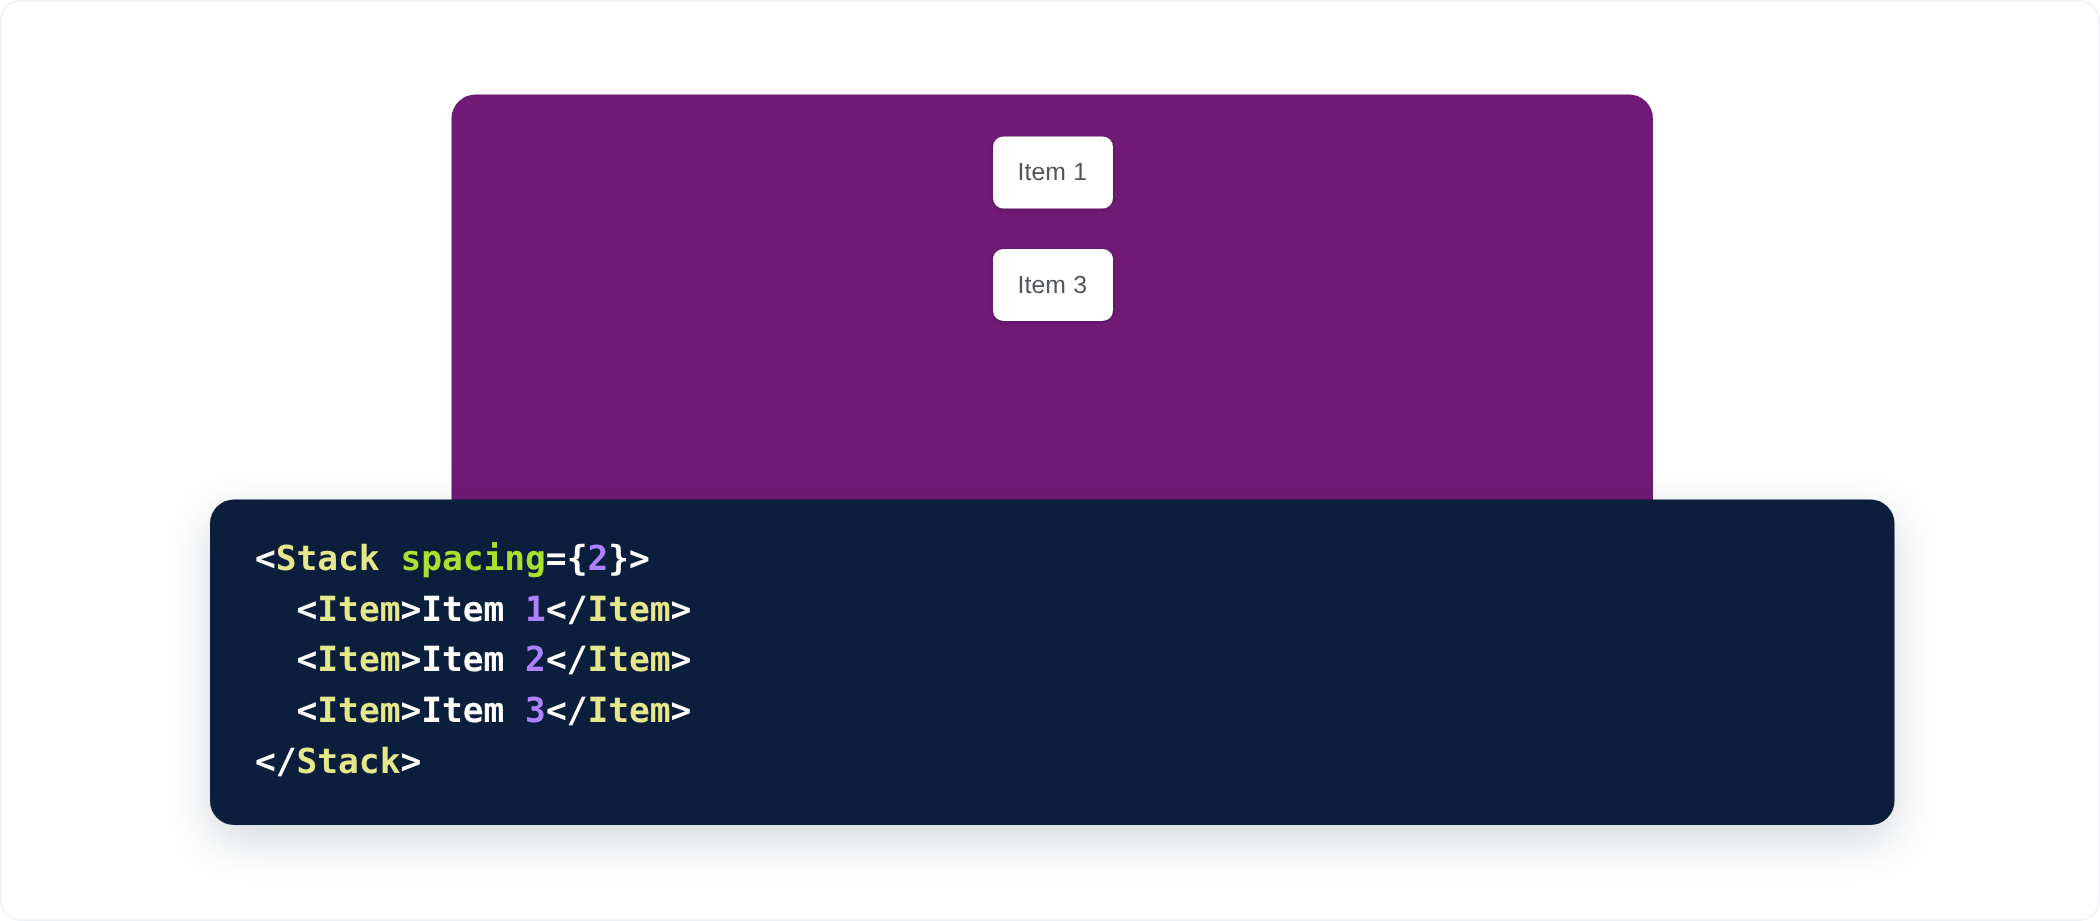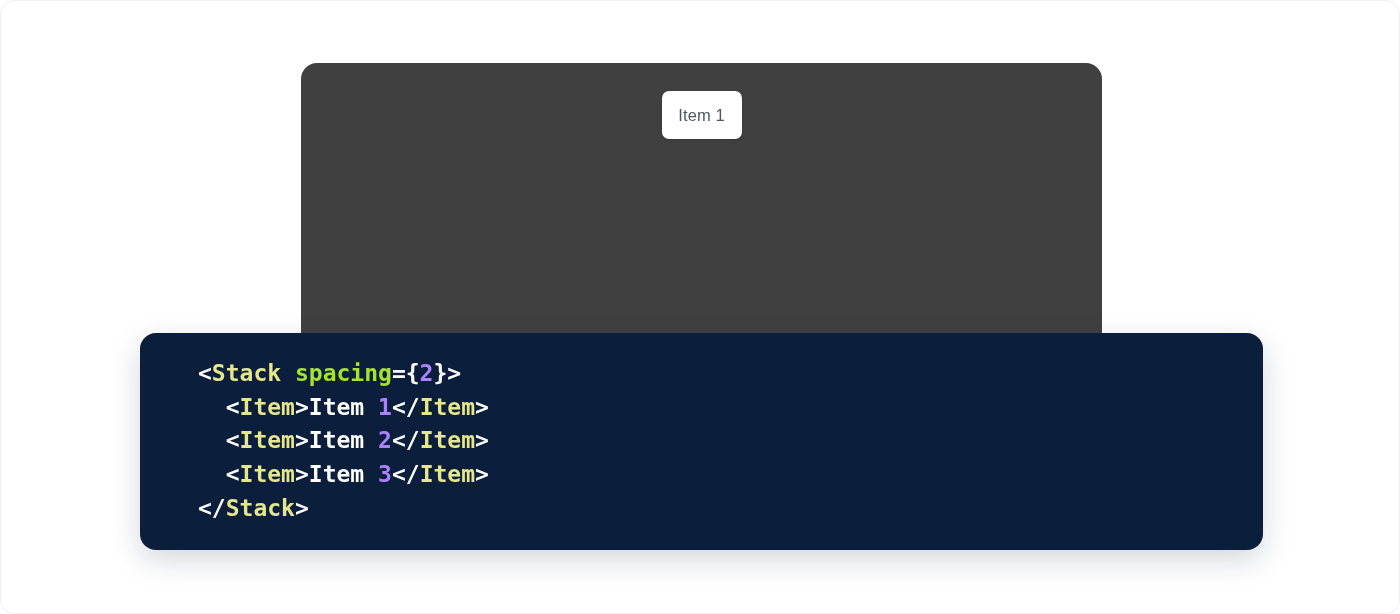--- a/index.html
+++ b/index.html
@@ -26,21 +26,21 @@
     overflow: hidden;
   }
 
   
   #preview-panel {
     position: absolute;
     left: 300px;
     top: 62px;
     width: 801px;
     height: 290px;
-    background: #404040;
+    background: #701a75;
     border-radius: 16px 16px 0 0;
     box-sizing: border-box;
   }
 
   #stack-container {
     position: absolute;
     left: 0;
     top: 28px;
     width: 801px;
     display: flex;
@@ -84,37 +84,38 @@
     margin: 0;
     font-family: "DejaVu Sans Mono", "Liberation Mono", monospace;
     font-size: 23px;
     line-height: 33.7px;
     color: #ffffff;
     white-space: pre;
     font-weight: 700;
     letter-spacing: 0px;
   }
 
-  .code-line { display: block; height: 33.7px; margin-left: 28px; }
+  .code-line { display: block; height: 33.7px; }
 
   
   .tok-punct  { color: #ffffff; }
   .tok-tag    { color: #e6e68a; }
   .tok-attr   { color: #a6e22e; }
   .tok-num    { color: #ae81ff; }
   .tok-text   { color: #ffffff; }
 </style>
 </head>
 <body>
 
 <div id="page-root">
 
   <div id="preview-panel">
     <div id="stack-container">
         <div class="stack-item">Item 1</div>
+        <div class="stack-item">Item 3</div>
       </div>
   </div>
 
   <div id="code-panel">
     <pre id="code-block"><span class="code-line"><span class="tok-punct">&lt;</span><span class="tok-tag">Stack</span><span class="tok-text"> </span><span class="tok-attr">spacing</span><span class="tok-punct">={</span><span class="tok-num">2</span><span class="tok-punct">}&gt;</span></span><span class="code-line">  <span class="tok-punct">&lt;</span><span class="tok-tag">Item</span><span class="tok-punct">&gt;</span><span class="tok-text">Item </span><span class="tok-num">1</span><span class="tok-punct">&lt;/</span><span class="tok-tag">Item</span><span class="tok-punct">&gt;</span></span><span class="code-line">  <span class="tok-punct">&lt;</span><span class="tok-tag">Item</span><span class="tok-punct">&gt;</span><span class="tok-text">Item </span><span class="tok-num">2</span><span class="tok-punct">&lt;/</span><span class="tok-tag">Item</span><span class="tok-punct">&gt;</span></span><span class="code-line">  <span class="tok-punct">&lt;</span><span class="tok-tag">Item</span><span class="tok-punct">&gt;</span><span class="tok-text">Item </span><span class="tok-num">3</span><span class="tok-punct">&lt;/</span><span class="tok-tag">Item</span><span class="tok-punct">&gt;</span></span><span class="code-line"><span class="tok-punct">&lt;/</span><span class="tok-tag">Stack</span><span class="tok-punct">&gt;</span></span></pre>
   </div>
 
 </div>
 
 </body></html>

